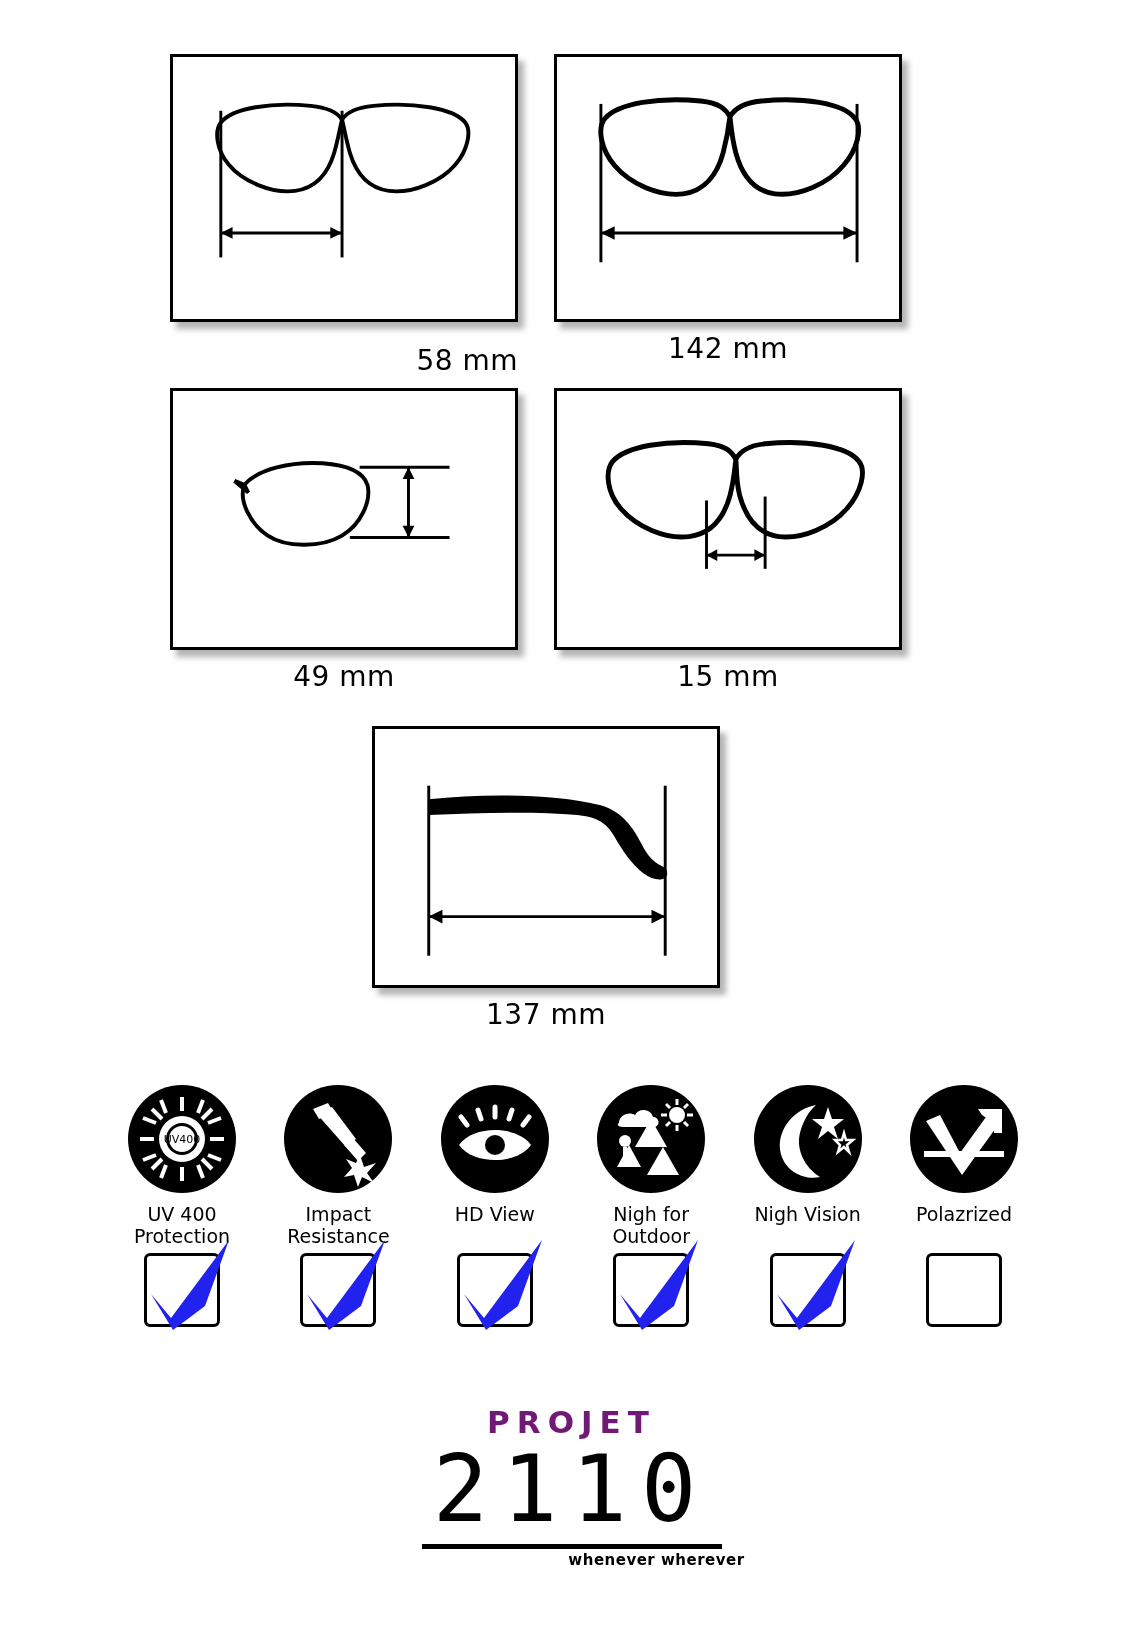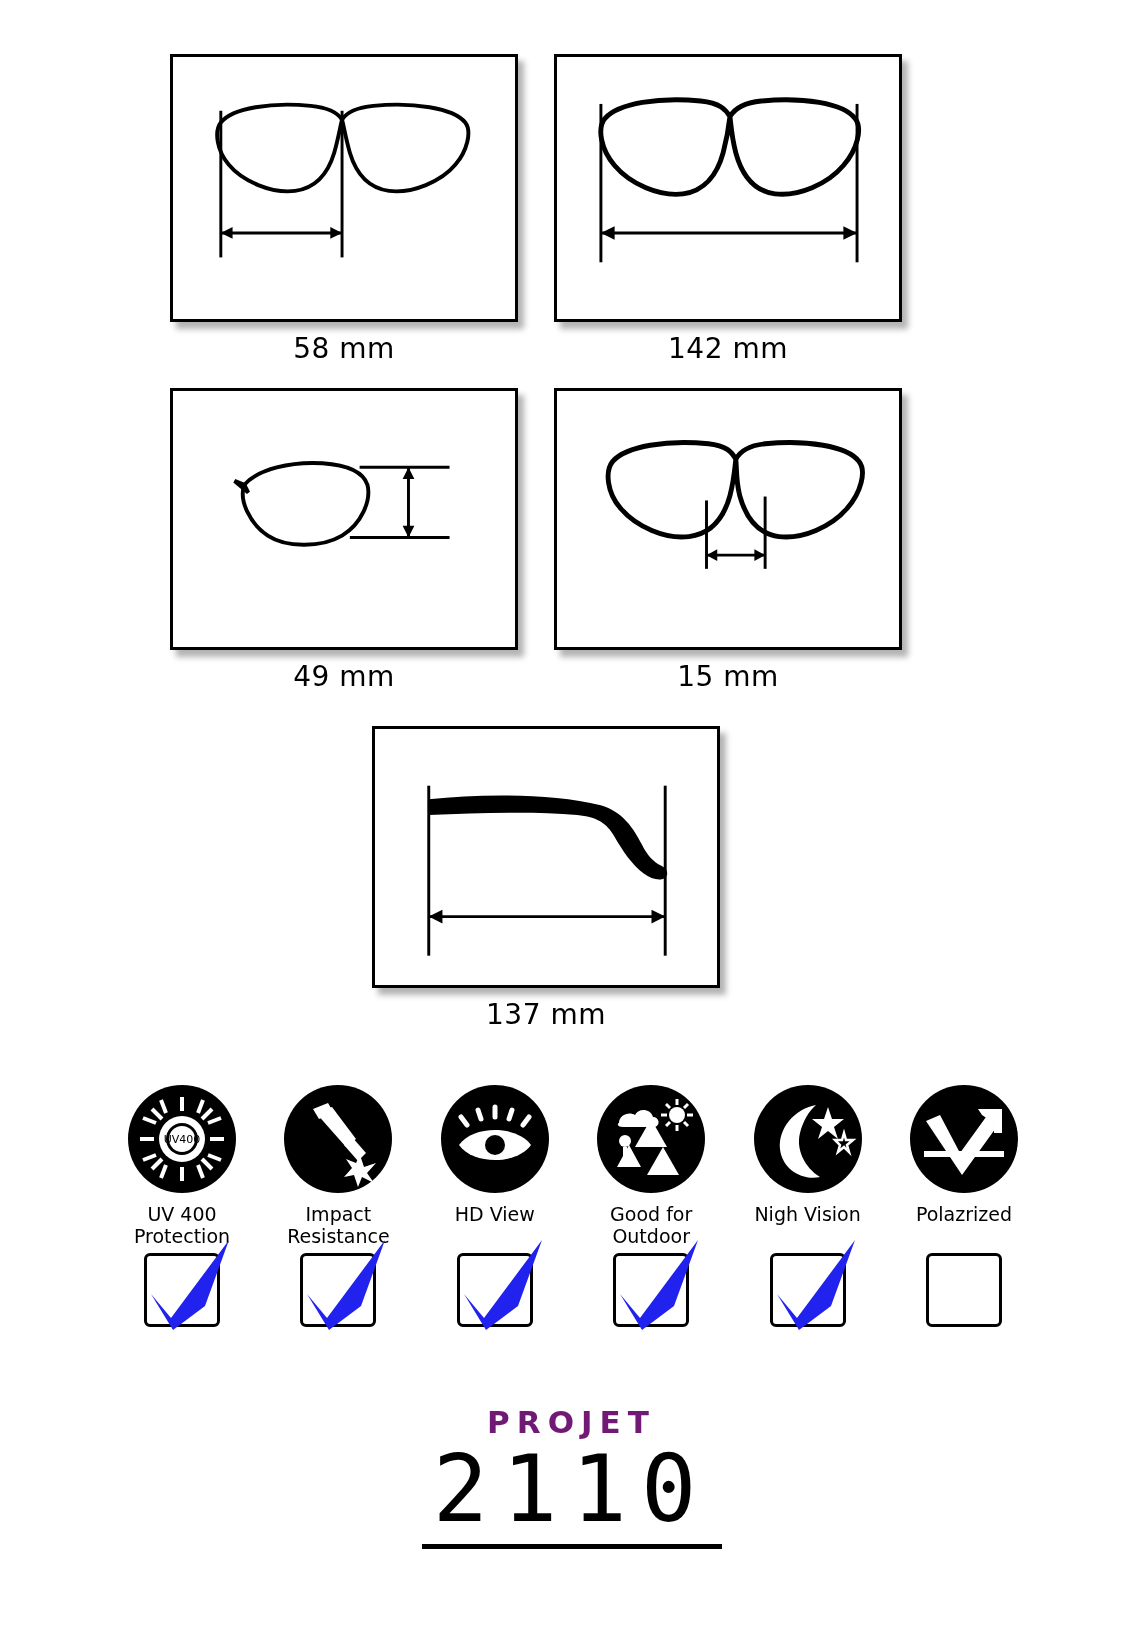--- a/index.html
+++ b/index.html
@@ -29,21 +29,21 @@
     position: absolute;
     text-align: center;
     font-size: 28px;
     color: #000000;
     letter-spacing: 0.5px;
     white-space: nowrap;
   }
 
   
   .p-lens     { left: 170px;  top: 54px;  width: 348px; height: 268px; }
-  .c-lens     { left: 170px;  top: 332px; width: 348px; }
+  .c-lens     { left: 170px;  top: 344px; width: 348px; text-align: right; }
   .p-frame    { left: 554px;  top: 54px;  width: 348px; height: 268px; }
   .c-frame    { left: 554px;  top: 332px; width: 348px; }
   .p-height   { left: 170px;  top: 388px; width: 348px; height: 262px; }
   .c-height   { left: 170px;  top: 660px; width: 348px; }
   .p-bridge   { left: 554px;  top: 388px; width: 348px; height: 262px; }
   .c-bridge   { left: 554px;  top: 660px; width: 348px; }
   .p-temple   { left: 372px;  top: 726px; width: 348px; height: 262px; }
   .c-temple   { left: 372px;  top: 998px; width: 348px; }
 
   
@@ -332,21 +332,21 @@
           </g>
           <path d="M50 30 L66 58 L34 58 Z"></path>
           <path d="M28 56 L40 78 L16 78 Z"></path>
           <circle cx="24" cy="52" r="6"></circle>
           <rect x="22" y="58" width="4" height="10"></rect>
           <path d="M62 58 L78 86 L46 86 Z"></path>
           <rect x="60" y="74" width="4" height="12"></rect>
         </g>
       </svg>
     </div>
-    <div class="feature-label">Good for
+    <div class="feature-label">Nigh for
 Outdoor</div>
     <div class="checkbox">
       <svg class="tick" viewBox="0 0 108 108">
         <path d="M16 64 L36 88 L94 10 L70 76 L38 100 Z" fill="#2222ee"></path>
       </svg>
     </div>
   </div>
 
   <div class="feature">
     <div class="feature-badge">
@@ -377,13 +377,14 @@
     <div class="feature-label">Polazrized</div>
     <div class="checkbox"></div>
   </div>
 
 </div>
 
 <div class="brand">
   <div class="brand-top">PROJET</div>
   <div class="brand-num">2110</div>
   <div class="brand-rule"></div>
+  <div class="brand-tag">whenever wherever</div>
 </div>
 
 </body></html>

